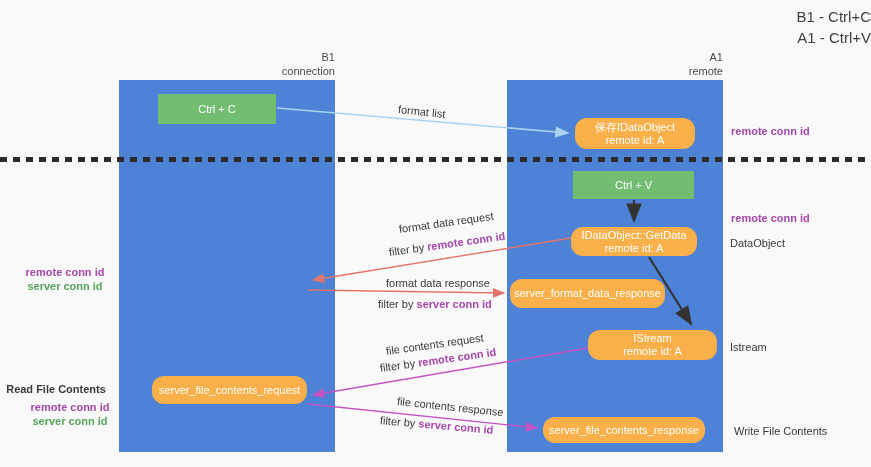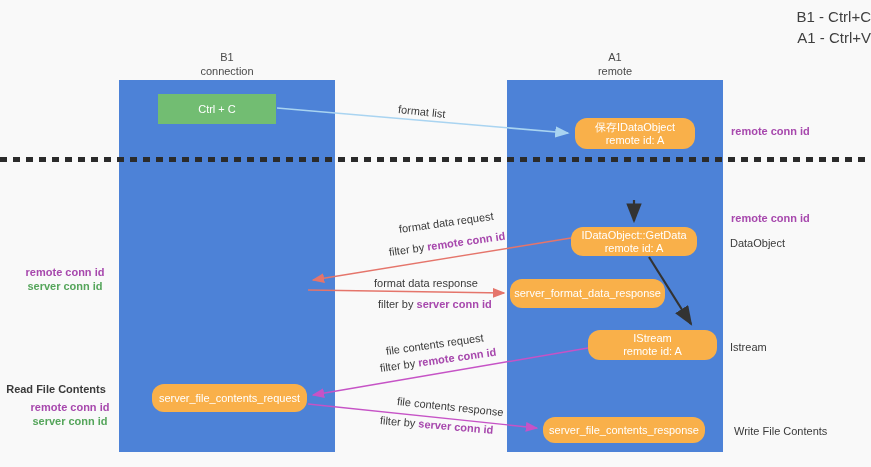--- a/index.html
+++ b/index.html
@@ -1,21 +1,21 @@
 <!DOCTYPE html>
 <html><head>
 <meta charset="utf-8">
 <style>
   html,body{margin:0;padding:0;background:#f9f9f9;}
   #stage{position:relative;width:871px;height:467px;background:#f9f9f9;overflow:hidden;
          font-family:"Liberation Sans",sans-serif;color:#3a3a3a;}
   .abs{position:absolute;}
   .title{top:6px;left:0;width:871px;text-align:right;font-size:15px;line-height:21px;color:#3f3f3f;}
   .lane{background:#4d82d7;top:80px;height:372px;width:216px;}
-  .lane-header{top:50px;width:216px;text-align:center;font-size:11px;line-height:14px;color:#4a4a4a;}
+  .lane-header{top:50px;width:216px;text-align:right;font-size:11px;line-height:14px;color:#4a4a4a;}
   .divider{top:157px;left:0;width:871px;height:5px;
            background:repeating-linear-gradient(90deg,#2b2b2b 0 7px,transparent 7px 13px);z-index:3;}
   .node{display:flex;flex-direction:column;align-items:center;justify-content:center;
         font-size:11px;line-height:13px;color:#fff;text-align:center;z-index:4;white-space:nowrap;}
   .green{background:#72bd72;}
   .orange{background:#f9b04a;border-radius:12px;}
   .lbl{font-size:11px;line-height:13px;white-space:nowrap;z-index:6;}
   .purple{color:#a748ad;font-weight:bold;}
   .greentx{color:#55a55b;font-weight:bold;}
   .dark{color:#3a3a3a;}
@@ -49,37 +49,40 @@
 
   <div class="abs node green" style="left:158px;top:94px;width:118px;height:30px;">
     <div>Ctrl + C</div>
   </div>
 
   <div class="abs node orange" style="left:575px;top:118px;width:120px;height:31px;">
     <div>保存IDataObject</div>
     <div>remote id: A</div>
   </div>
 
+  <div class="abs node green" style="left:573px;top:171px;width:121px;height:28px;">
+    <div>Ctrl + V</div>
+  </div>
 
   <div class="abs node orange" style="left:571px;top:227px;width:126px;height:29px;">
     <div>IDataObject::GetData</div>
     <div>remote id: A</div>
   </div>
 
 
   <div class="abs node orange" style="left:510px;top:279px;width:155px;height:29px;">
     <div>server_format_data_response</div>
   </div>
 
   <div class="abs node orange" style="left:588px;top:330px;width:129px;height:30px;">
     <div>IStream</div>
     <div>remote id: A</div>
   </div>
 
-  <div class="abs node orange" style="left:152px;top:384px;width:155px;height:28px;">
+  <div class="abs node orange" style="left:152px;top:376px;width:155px;height:28px;">
     <div>server_file_contents_request</div>
   </div>
 
   <div class="abs node orange" style="left:543px;top:417px;width:162px;height:26px;">
     <div>server_file_contents_response</div>
   </div>
 
   <svg class="overlay" width="871" height="467">
     <defs>
       <marker id="mBlue" markerWidth="9" markerHeight="8" refX="8" refY="3.5" orient="auto">
@@ -102,21 +105,21 @@
     <line x1="308" y1="290" x2="504" y2="293" stroke="#e5756b" stroke-width="1.4" marker-end="url(#mSalmon)"></line>
     <line x1="588" y1="348" x2="313" y2="395" stroke="#c653c6" stroke-width="1.4" marker-end="url(#mMagenta)"></line>
     <line x1="308" y1="404" x2="537" y2="428" stroke="#c653c6" stroke-width="1.4" marker-end="url(#mMagenta)"></line>
   </svg>
 
   <div class="abs lbl rot dark" style="left:398px;top:103px;transform:rotate(6deg);">format list</div>
 
   <div class="abs lbl rot dark" style="left:399px;top:223px;transform:rotate(-8deg);">format data request</div>
   <div class="abs lbl rot" style="left:389px;top:246px;transform:rotate(-8deg);"><span class="dark">filter by </span><span class="purple">remote conn id</span></div>
 
-  <div class="abs lbl dark" style="left:374px;top:277px;text-align:right;">format data response</div>
+  <div class="abs lbl dark" style="left:386px;top:277px;text-align:right;">format data response</div>
   <div class="abs lbl" style="left:378px;top:298px;"><span class="dark">filter by </span><span class="purple">server conn id</span></div>
 
   <div class="abs lbl rot dark" style="left:386px;top:345px;transform:rotate(-8deg);">file contents request</div>
   <div class="abs lbl rot" style="left:380px;top:362px;transform:rotate(-8deg);"><span class="dark">filter by </span><span class="purple">remote conn id</span></div>
 
   <div class="abs lbl rot dark" style="left:397px;top:395px;transform:rotate(6deg);">file contents response</div>
   <div class="abs lbl rot" style="left:380px;top:414px;transform:rotate(5deg);"><span class="dark">filter by </span><span class="purple">server conn id</span></div>
 
   <div class="abs lbl center" style="left:15px;top:265px;width:100px;line-height:14px;">
     <div class="purple">remote conn id</div>

